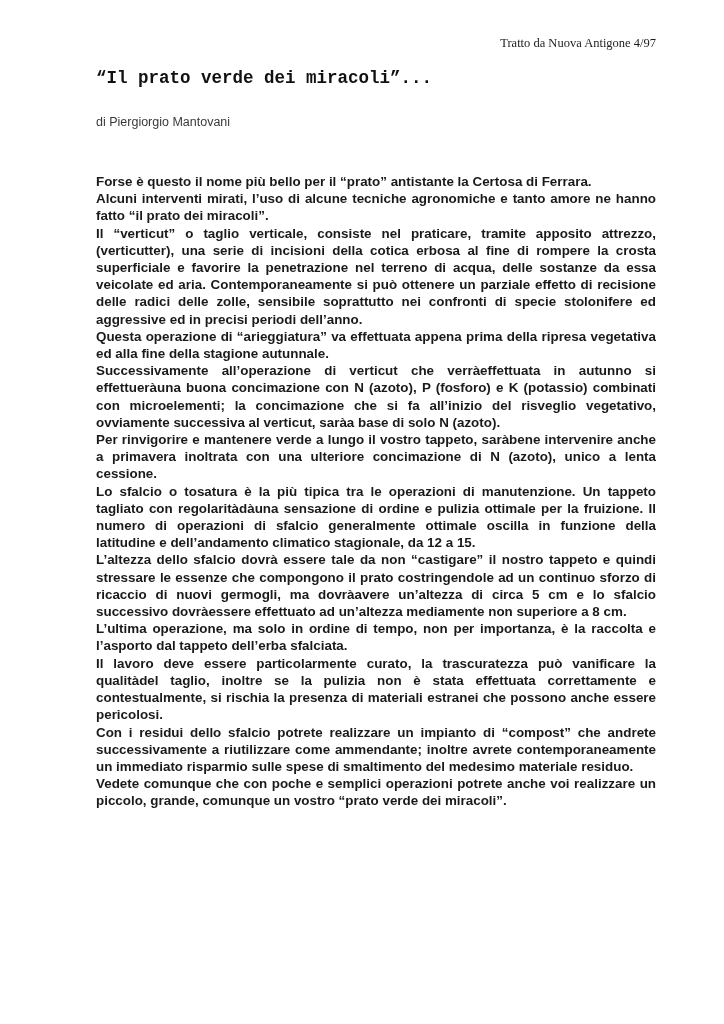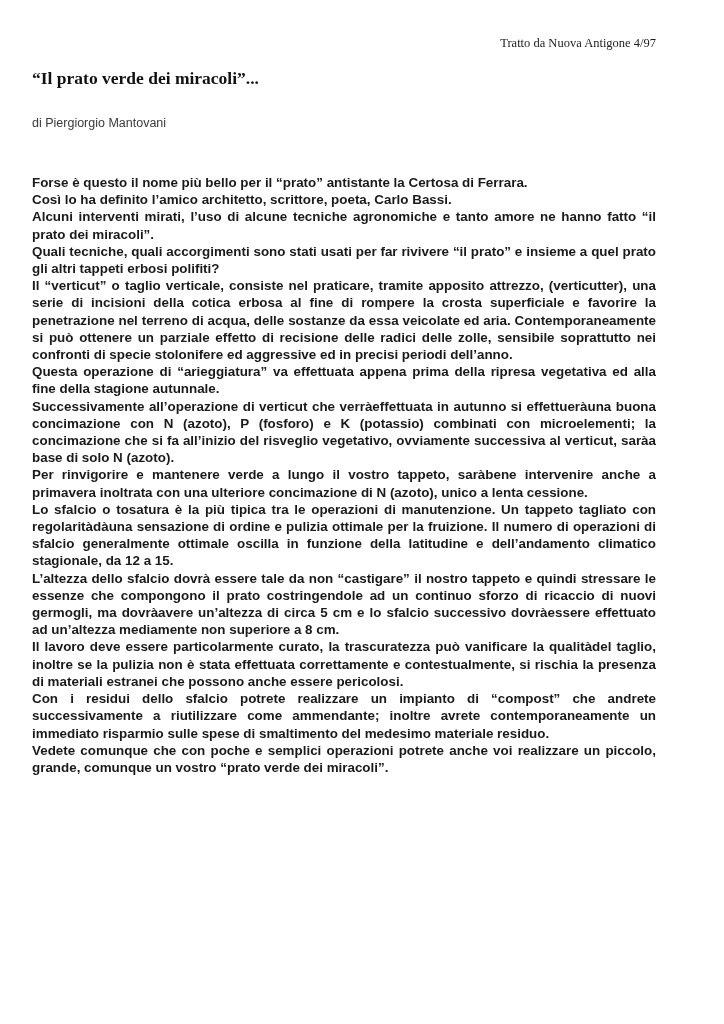--- a/index.html
+++ b/index.html
@@ -7,38 +7,38 @@
     padding: 0;
     background: #ffffff;
   }
   .page {
     position: relative;
     width: 724px;
     height: 1024px;
     margin: 0 auto;
     background: #ffffff;
     box-sizing: border-box;
-    padding: 36px 68px 0 32px;
+    padding: 36px 68px 0 96px;
     font-family: "Liberation Sans", sans-serif;
     color: #1c1c1c;
     overflow: hidden;
   }
   .source-note {
     text-align: right;
     font-family: "Liberation Serif", serif;
     font-size: 12.5px;
     line-height: 15px;
     color: #1c1c1c;
   }
   .title {
     font-size: 17.5px;
     font-weight: bold;
     margin: 17px 0 0 0;
     color: #111111;
-    font-family: Liberation Serif, serif;
+    font-family: Liberation Mono, monospace;
   }
   .byline {
     font-size: 12.5px;
     margin-top: 27px;
     color: #3a3a3a;
   }
   .body-text {
     margin-top: 44px;
     font-size: 13.4px;
     line-height: 17.2px;
@@ -56,26 +56,25 @@
 
 <div class="page">
   <div class="source-note">Tratto da Nuova Antigone 4/97</div>
 
   <h1 class="title">“Il prato verde dei miracoli”...</h1>
 
   <div class="byline">di Piergiorgio Mantovani</div>
 
   <div class="body-text">
       <p>Forse è questo il nome più bello per il “prato” antistante la Certosa di Ferrara.</p>
-      <p>Così lo ha definito l’amico architetto, scrittore, poeta, Carlo Bassi.</p>
       <p>Alcuni interventi mirati, l’uso di alcune tecniche agronomiche e tanto amore ne hanno fatto “il prato dei miracoli”.</p>
-      <p>Quali tecniche, quali accorgimenti sono stati usati per far rivivere “il prato” e insieme a quel prato gli altri tappeti erbosi polifiti?</p>
       <p>Il “verticut” o taglio verticale, consiste nel praticare, tramite apposito attrezzo, (verticutter), una serie di incisioni della cotica erbosa al fine di rompere la crosta superficiale e favorire la penetrazione nel terreno di acqua, delle sostanze da essa veicolate ed aria. Contemporaneamente si può ottenere un parziale effetto di recisione delle radici delle zolle, sensibile soprattutto nei confronti di specie stolonifere ed aggressive ed in precisi periodi dell’anno.</p>
       <p>Questa operazione di “arieggiatura” va effettuata appena prima della ripresa vegetativa ed alla fine della stagione autunnale.</p>
       <p>Successivamente all’operazione di verticut che verràeffettuata in autunno si effettueràuna buona concimazione con N (azoto), P (fosforo) e K (potassio) combinati con microelementi; la concimazione che si fa all’inizio del risveglio vegetativo, ovviamente successiva al verticut, saràa base di solo N (azoto).</p>
       <p>Per rinvigorire e mantenere verde a lungo il vostro tappeto, saràbene intervenire anche a primavera inoltrata con una ulteriore concimazione di N (azoto), unico a lenta cessione.</p>
       <p>Lo sfalcio o tosatura è la più tipica tra le operazioni di manutenzione. Un tappeto tagliato con regolaritàdàuna sensazione di ordine e pulizia ottimale per la fruizione. Il numero di operazioni di sfalcio generalmente ottimale oscilla in funzione della latitudine e dell’andamento climatico stagionale, da 12 a 15.</p>
       <p>L’altezza dello sfalcio dovrà essere tale da non “castigare” il nostro tappeto e quindi stressare le essenze che compongono il prato costringendole ad un continuo sforzo di ricaccio di nuovi germogli, ma dovràavere un’altezza di circa 5 cm e lo sfalcio successivo dovràessere effettuato ad un’altezza mediamente non superiore a 8 cm.</p>
+      <p>L’ultima operazione, ma solo in ordine di tempo, non per importanza, è la raccolta e l’asporto dal tappeto dell’erba sfalciata.</p>
       <p>Il lavoro deve essere particolarmente curato, la trascuratezza può vanificare la qualitàdel taglio, inoltre se la pulizia non è stata effettuata correttamente e contestualmente, si rischia la presenza di materiali estranei che possono anche essere pericolosi.</p>
       <p>Con i residui dello sfalcio potrete realizzare un impianto di “compost” che andrete successivamente a riutilizzare come ammendante; inoltre avrete contemporaneamente un immediato risparmio sulle spese di smaltimento del medesimo materiale residuo.</p>
       <p>Vedete comunque che con poche e semplici operazioni potrete anche voi realizzare un piccolo, grande, comunque un vostro “prato verde dei miracoli”.</p>
     </div>
 </div>
 
 </body></html>

